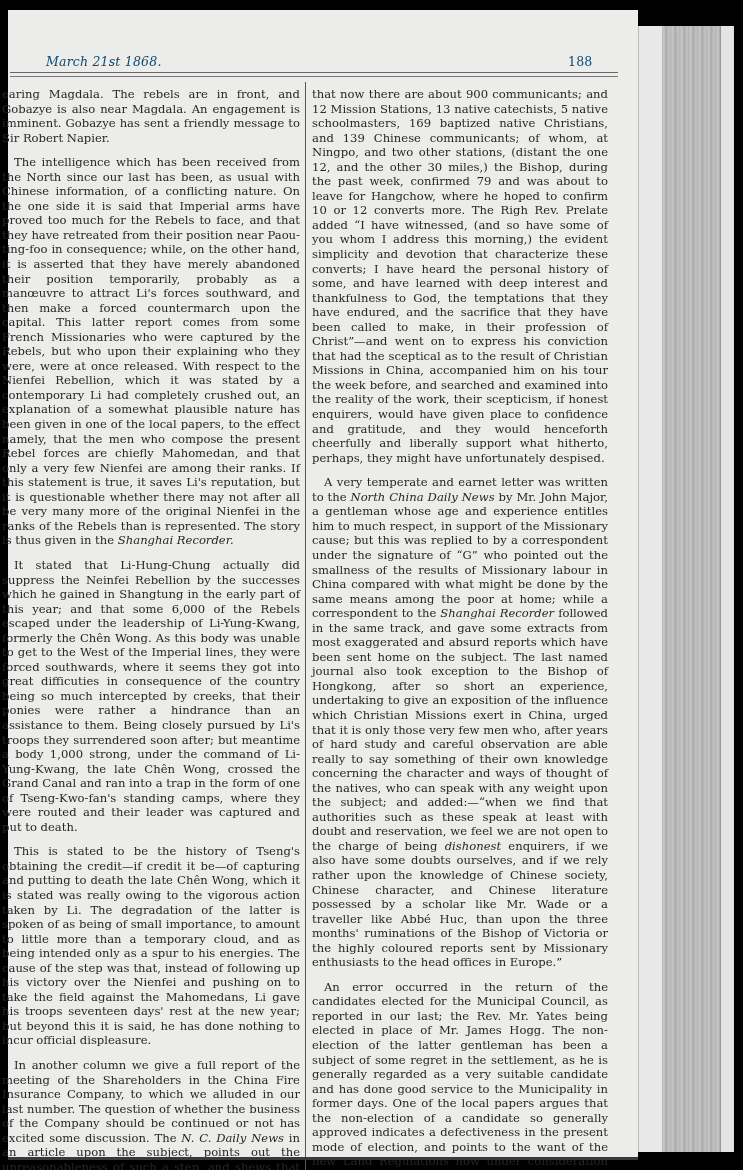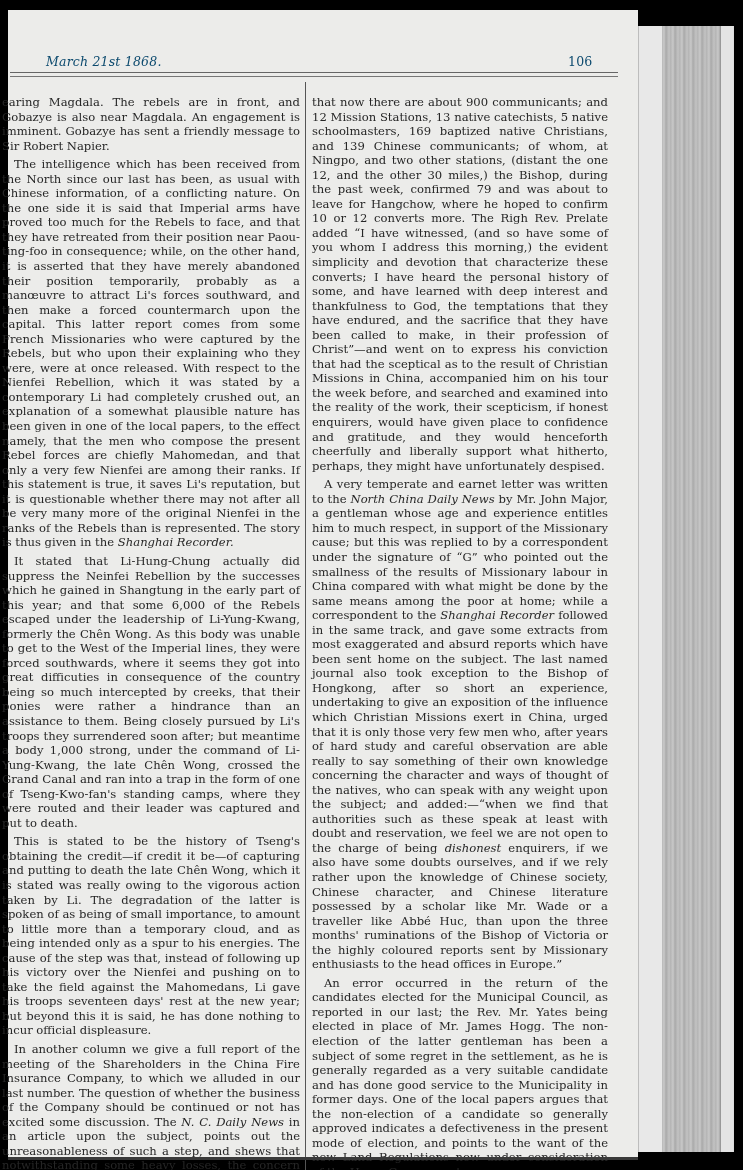--- a/index.html
+++ b/index.html
@@ -13,38 +13,38 @@
   .running-head{position:absolute;left:12px;top:44px;width:630px;height:20px;font-size:12.5px;color:#0c4a6e;letter-spacing:0.2px;}
   .running-head .date{position:absolute;left:26px;font-style:italic;}
   .running-head .title{position:absolute;left:158px;letter-spacing:0.6px;}
   .running-head .pageno{position:absolute;left:548px;}
   .head-rule2{position:absolute;left:2px;top:62px;width:608px;height:3px;border-top:1px solid #666;border-bottom:1px solid #777;}
   .col-divider{position:absolute;left:297px;top:72px;width:0;height:1090px;border-left:1px solid #555;}
   .col{position:absolute;top:73px;font-size:11.6px;line-height:14.55px;color:#262626;text-align:justify;}
   .col.left{left:-6px;width:298px;}
   .col.right{left:304px;width:296px;}
   .col p{margin:0;}
-  .col p.indent{text-indent:12px;margin-top:4px;}
-  .col p.first{margin-top:12px;}
+  .col p.indent{text-indent:12px;margin-top:10px;}
+  .col p.first{margin-top:4px;}
   .col i{}
   .bottom-edge{position:absolute;left:8px;top:1157px;width:630px;height:3px;background:#3a3a3a;}
 </style>
 </head>
 <body>
 
 <div class="book-edge">
   <div class="stripe-light"></div>
   <div class="pages"></div>
   <div class="end"></div>
 </div>
 
 <div class="page">
   <div class="running-head">
     <span class="date">March 21st 1868.</span>
-    <span class="pageno">106</span>
+    <span class="pageno">188</span>
   </div>
   <div class="head-rule2"></div>
   <div class="col-divider"></div>
 
   <div class="col left">
     <p class="first">earing Magdala. The rebels are in front, and Gobazye is also near Magdala. An engagement is imminent. Gobazye has sent a friendly message to Sir Robert Napier.</p>
     <p class="indent"><span>The intelligence which has been received from the North since our last has been, as usual with Chinese information, of a conflicting nature. On the one side it is said that Imperial arms have proved too much for the Rebels to face, and that they have retreated from their position near Paou-ting-foo in consequence; while, on the other hand, it is asserted that they have merely abandoned their position temporarily, probably as a manœuvre to attract Li's forces southward, and then make a forced countermarch upon the capital. This latter report comes from some French Missionaries who were captured by the Rebels, but who upon their explaining who they were, were at once released. With respect to the Nienfei Rebellion, which it was stated by a contemporary Li had completely crushed out, an explanation of a somewhat plausible nature has been given in one of the local papers, to the effect namely, that the men who compose the present Rebel forces are chiefly Mahomedan, and that only a very few Nienfei are among their ranks. If this statement is true, it saves Li's reputation, but it is questionable whether there may not after all be very many more of the original Nienfei in the ranks of the Rebels than is represented. The story is thus given in the</span> <i>Shanghai Recorder.</i></p>
     <p class="indent">It stated that Li-Hung-Chung actually did suppress the Neinfei Rebellion by the successes which he gained in Shangtung in the early part of this year; and that some 6,000 of the Rebels escaped under the leadership of Li-Yung-Kwang, formerly the Chên Wong. As this body was unable to get to the West of the Imperial lines, they were forced southwards, where it seems they got into great difficuties in consequence of the country being so much intercepted by creeks, that their ponies were rather a hindrance than an assistance to them. Being closely pursued by Li's troops they surrendered soon after; but meantime a body 1,000 strong, under the command of Li-Yung-Kwang, the late Chên Wong, crossed the Grand Canal and ran into a trap in the form of one of Tseng-Kwo-fan's standing camps, where they were routed and their leader was captured and put to death.</p>
     <p class="indent">This is stated to be the history of Tseng's obtaining the credit—if credit it be—of capturing and putting to death the late Chên Wong, which it is stated was really owing to the vigorous action taken by Li. The degradation of the latter is spoken of as being of small importance, to amount to little more than a temporary cloud, and as being intended only as a spur to his energies. The cause of the step was that, instead of following up his victory over the Nienfei and pushing on to take the field against the Mahomedans, Li gave his troops seventeen days' rest at the new year; but beyond this it is said, he has done nothing to incur official displeasure.</p>
     <p class="indent"><span>In another column we give a full report of the meeting of the Shareholders in the China Fire Insurance Company, to which we alluded in our last number. The question of whether the business of the Company should be continued or not has excited some discussion. The</span> <i>N. C. Daily News</i> <span>in an article upon the subject, points out the unreasonableness of such a step, and shews that notwithstanding some heavy losses, the concern has on the whole paid a fair return.</span></p>

